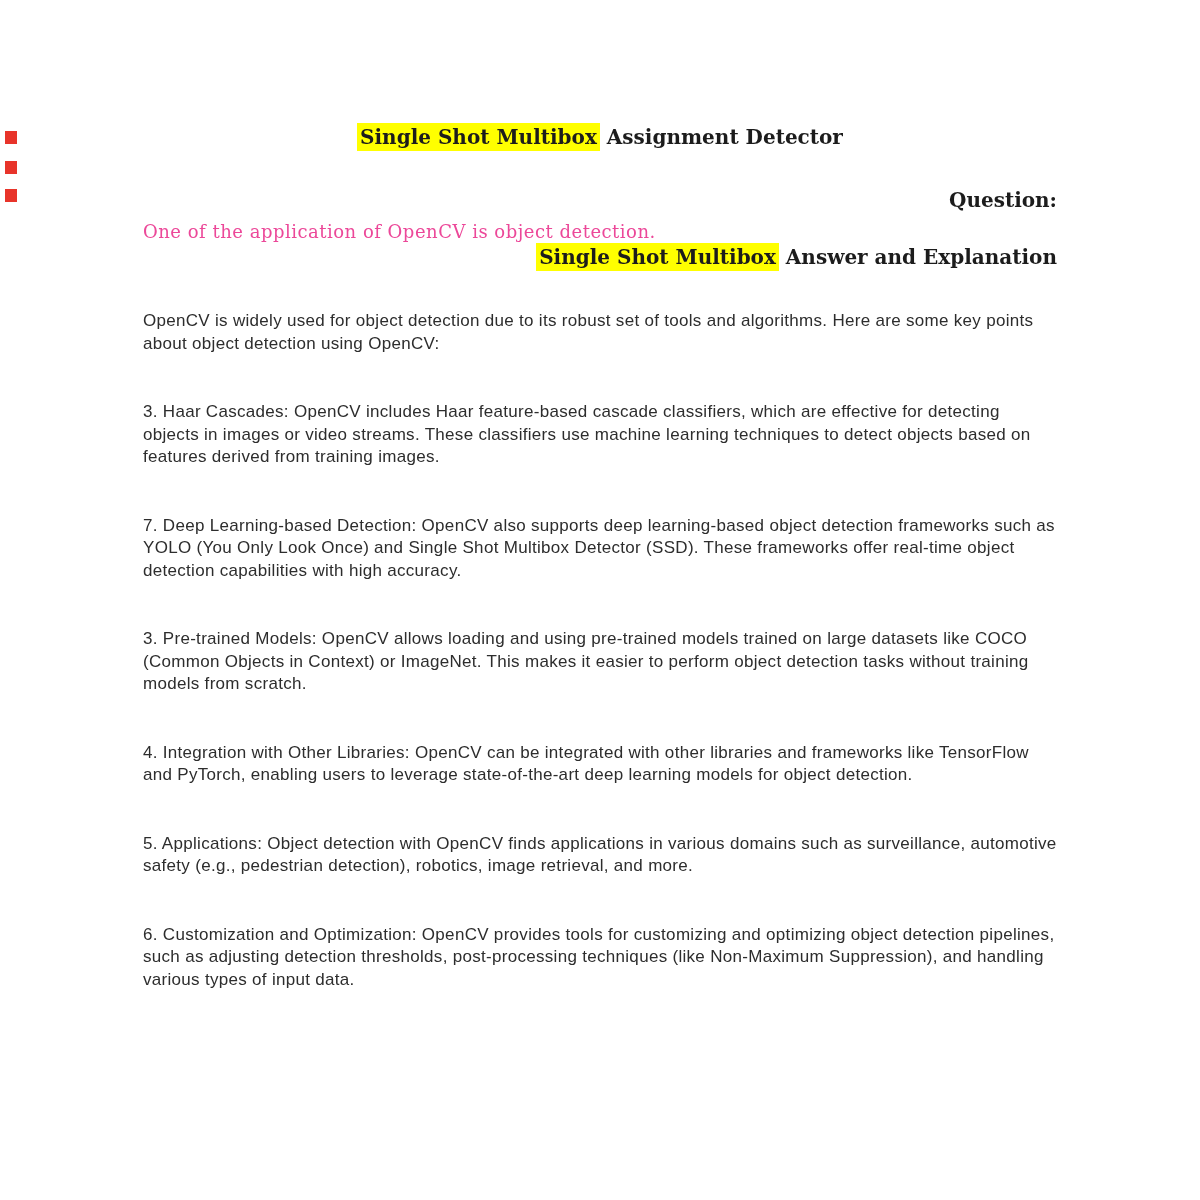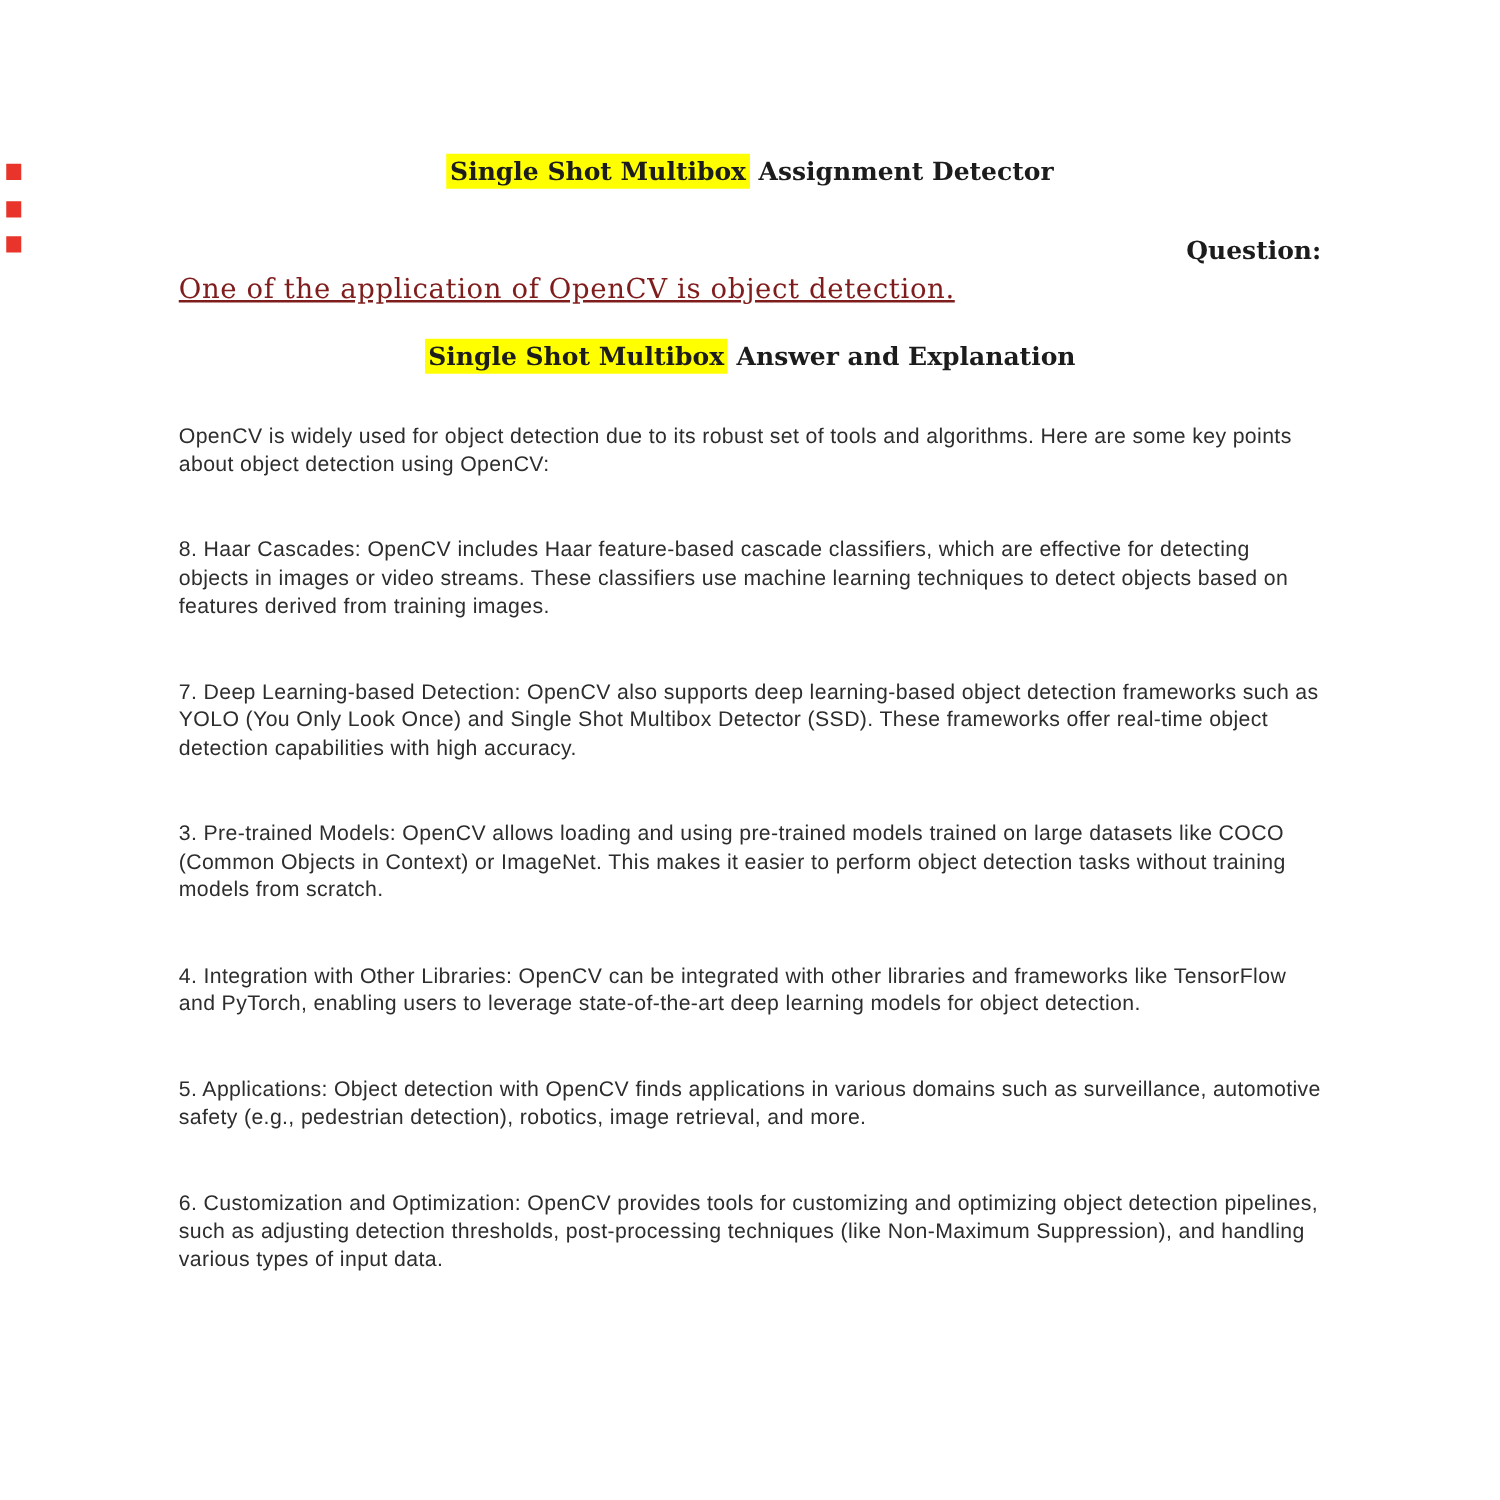--- a/index.html
+++ b/index.html
@@ -51,29 +51,27 @@
     font-family: "DejaVu Serif", serif;
     font-weight: bold;
     font-size: 20px;
     line-height: 26px;
     color: var(--heading-color);
     text-align: right;
   }
   .question-text {
     margin-top: 6px;
     font-family: "DejaVu Serif", serif;
-    font-size: 22px;
+    font-size: 18px;
     line-height: 25px;
     letter-spacing: 0.5px;
-    color: #7f1d1d;
-    text-decoration: underline;
+    color: #ec4899;
   }
   .doc-subtitle {
-    margin-top: 28px;
-    text-align: center;
+    text-align: right;
     font-family: "DejaVu Serif", serif;
     font-weight: bold;
     font-size: 20px;
     line-height: 26px;
     color: var(--heading-color);
   }
   .intro {
     margin-top: 40px;
     font-size: 17px;
     line-height: 22.5px;
@@ -98,21 +96,21 @@
   <h1 class="doc-title"><span class="hl">Single Shot Multibox</span><span> Assignment Detector</span></h1>
 
   <h2 class="question-label">Question:</h2>
 
   <p class="question-text">One of the application of OpenCV is object detection.</p>
 
   <h2 class="doc-subtitle"><span class="hl">Single Shot Multibox</span><span> Answer and Explanation</span></h2>
 
   <p class="intro">OpenCV is widely used for object detection due to its robust set of tools and algorithms. Here are some key points about object detection using OpenCV:</p>
 
-  <p class="para">8. Haar Cascades: OpenCV includes Haar feature-based cascade classifiers, which are effective for detecting objects in images or video streams. These classifiers use machine learning techniques to detect objects based on features derived from training images.</p>
+  <p class="para">3. Haar Cascades: OpenCV includes Haar feature-based cascade classifiers, which are effective for detecting objects in images or video streams. These classifiers use machine learning techniques to detect objects based on features derived from training images.</p>
 
   <p class="para">7. Deep Learning-based Detection: OpenCV also supports deep learning-based object detection frameworks such as YOLO (You Only Look Once) and Single Shot Multibox Detector (SSD). These frameworks offer real-time object detection capabilities with high accuracy.</p>
 
   <p class="para">3. Pre-trained Models: OpenCV allows loading and using pre-trained models trained on large datasets like COCO (Common Objects in Context) or ImageNet. This makes it easier to perform object detection tasks without training models from scratch.</p>
 
   <p class="para">4. Integration with Other Libraries: OpenCV can be integrated with other libraries and frameworks like TensorFlow and PyTorch, enabling users to leverage state-of-the-art deep learning models for object detection.</p>
 
   <p class="para">5. Applications: Object detection with OpenCV finds applications in various domains such as surveillance, automotive safety (e.g., pedestrian detection), robotics, image retrieval, and more.</p>
 
   <p class="para">6. Customization and Optimization: OpenCV provides tools for customizing and optimizing object detection pipelines, such as adjusting detection thresholds, post-processing techniques (like Non-Maximum Suppression), and handling various types of input data.</p>

